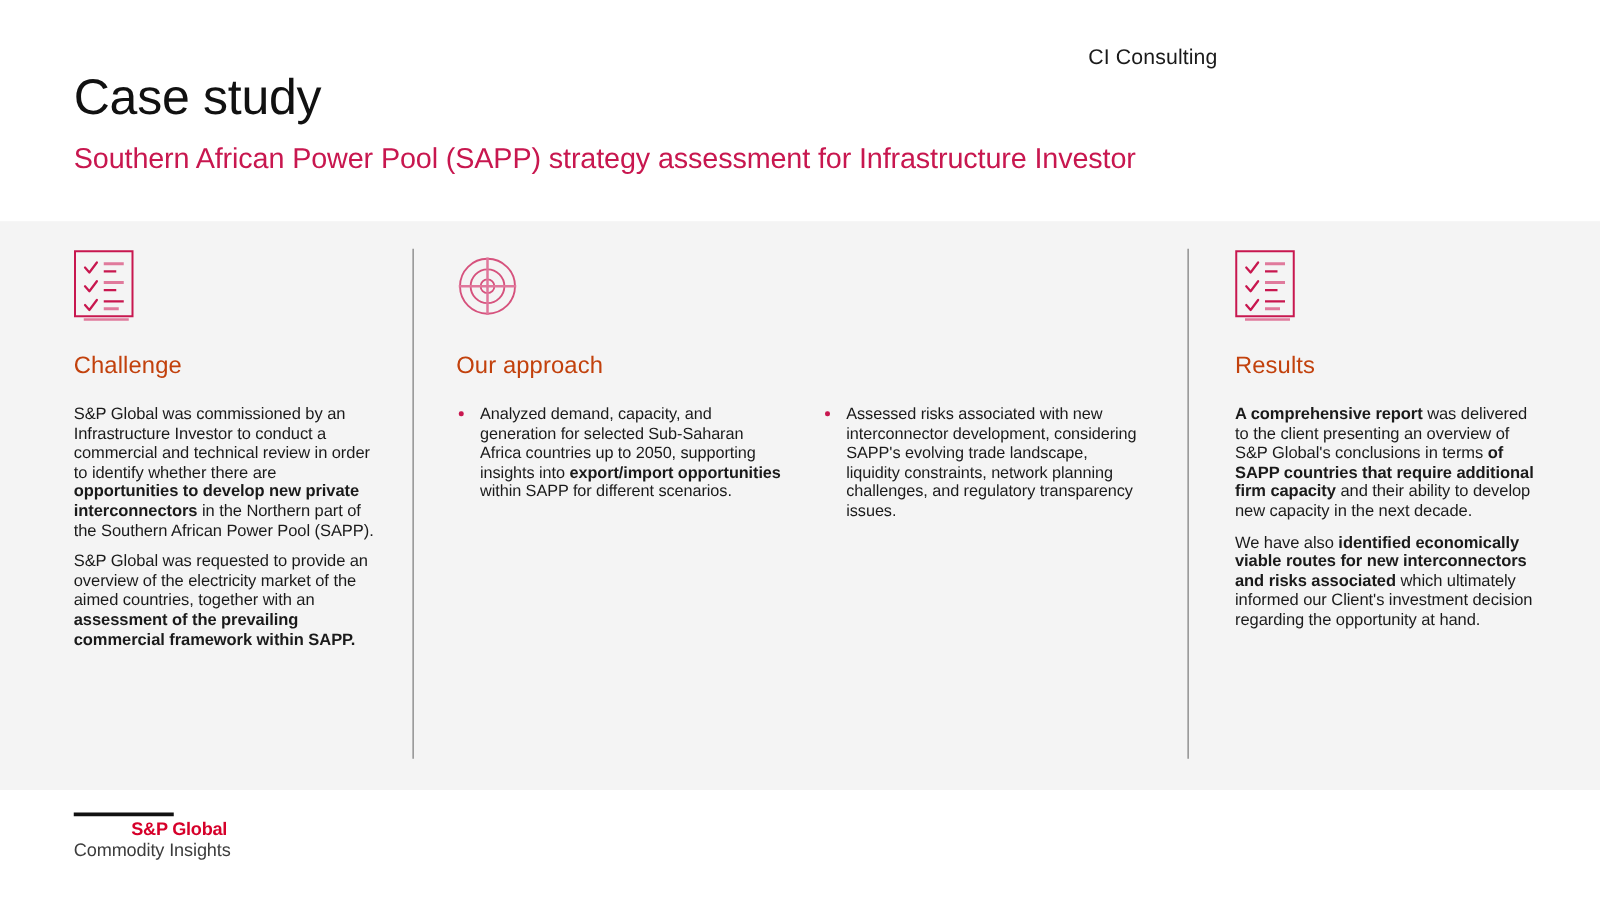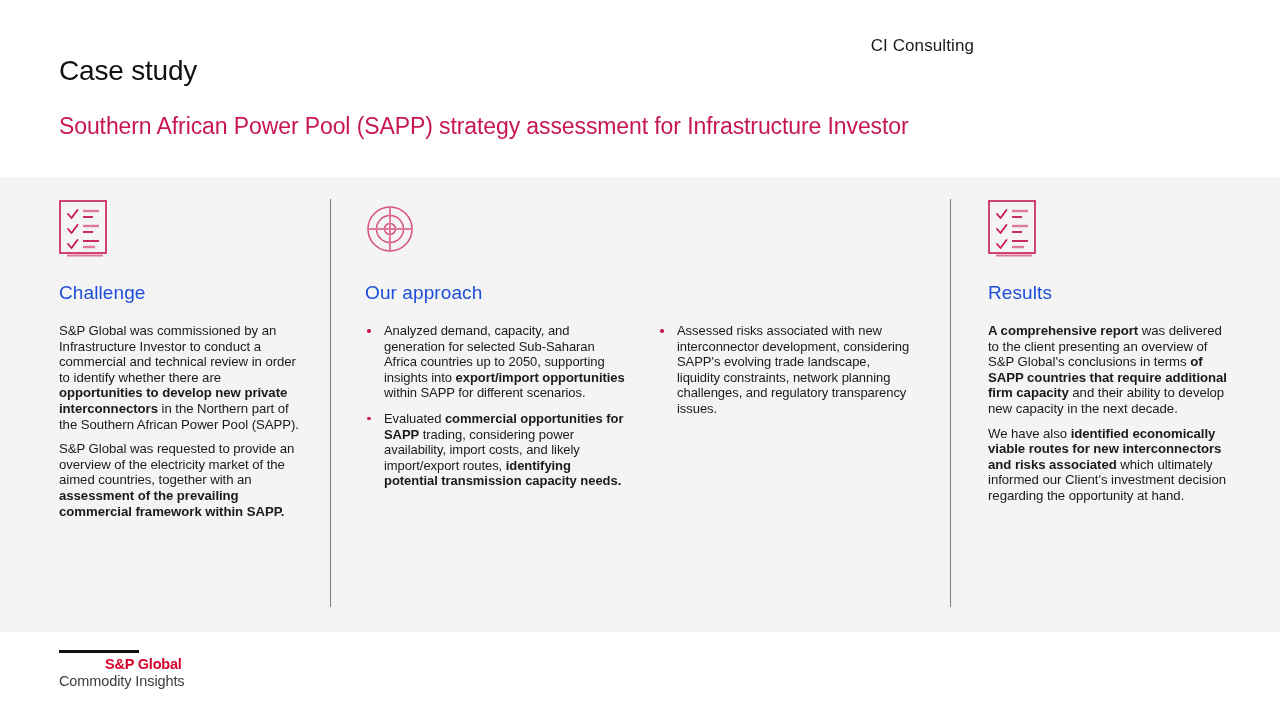--- a/index.html
+++ b/index.html
@@ -30,21 +30,21 @@
     top: 36px;
     font-size: 17px;
     color: #1a1a1a;
     letter-spacing: 0.1px;
     white-space: nowrap;
   }
   .slide-title {
     position: absolute;
     left: 59px;
     top: 55px;
-    font-size: 28px;
+    font-size: 40px;
     font-weight: 400;
     color: #111111;
     letter-spacing: -0.2px;
     line-height: 1.15;
     white-space: nowrap;
   }
   .slide-subtitle {
     position: absolute;
     left: 59px;
     top: 113px;
@@ -92,21 +92,21 @@
     height: 58px;
   }
   .icon-wrap.target { top: 27px; width: 50px; height: 50px; }
 
   .col-heading {
     position: absolute;
     top: 105px;
     left: 0;
     font-size: 19px;
     font-weight: 400;
-    color: #1d4ed8;
+    color: #c2410c;
     letter-spacing: 0.1px;
     white-space: nowrap;
   }
 
   .col-body {
     position: absolute;
     top: 146px;
     left: 0;
     width: 100%;
   }
@@ -234,24 +234,20 @@
         <line x1="2" y1="25" x2="48" y2="25" stroke="#e0789c" stroke-width="2"></line>
       </svg>
     </div>
     <div class="col-heading">Our approach</div>
     <div class="col-body approach">
       <ul class="bullets">
         <li>
           <span class="dot"></span>
           <span><span>Analyzed demand, capacity, and generation for selected Sub-Saharan Africa countries up to 2050, supporting insights into </span><b>export/import opportunities</b><span> within SAPP for different scenarios.</span></span>
         </li>
-        <li>
-          <span class="dot"></span>
-          <span><span>Evaluated </span><b>commercial opportunities for SAPP</b><span> trading, considering power availability, import costs, and likely import/export routes, </span><b>identifying potential transmission capacity needs.</b></span>
-        </li>
       </ul>
     </div>
   </div>
 
   <div class="col col-approach2">
     <div class="col-body approach2">
       <ul class="bullets">
         <li>
           <span class="dot"></span>
           <span><span>Assessed risks associated with new interconnector development, considering SAPP's evolving trade landscape, liquidity constraints, network planning challenges, and regulatory transparency issues.</span></span>

